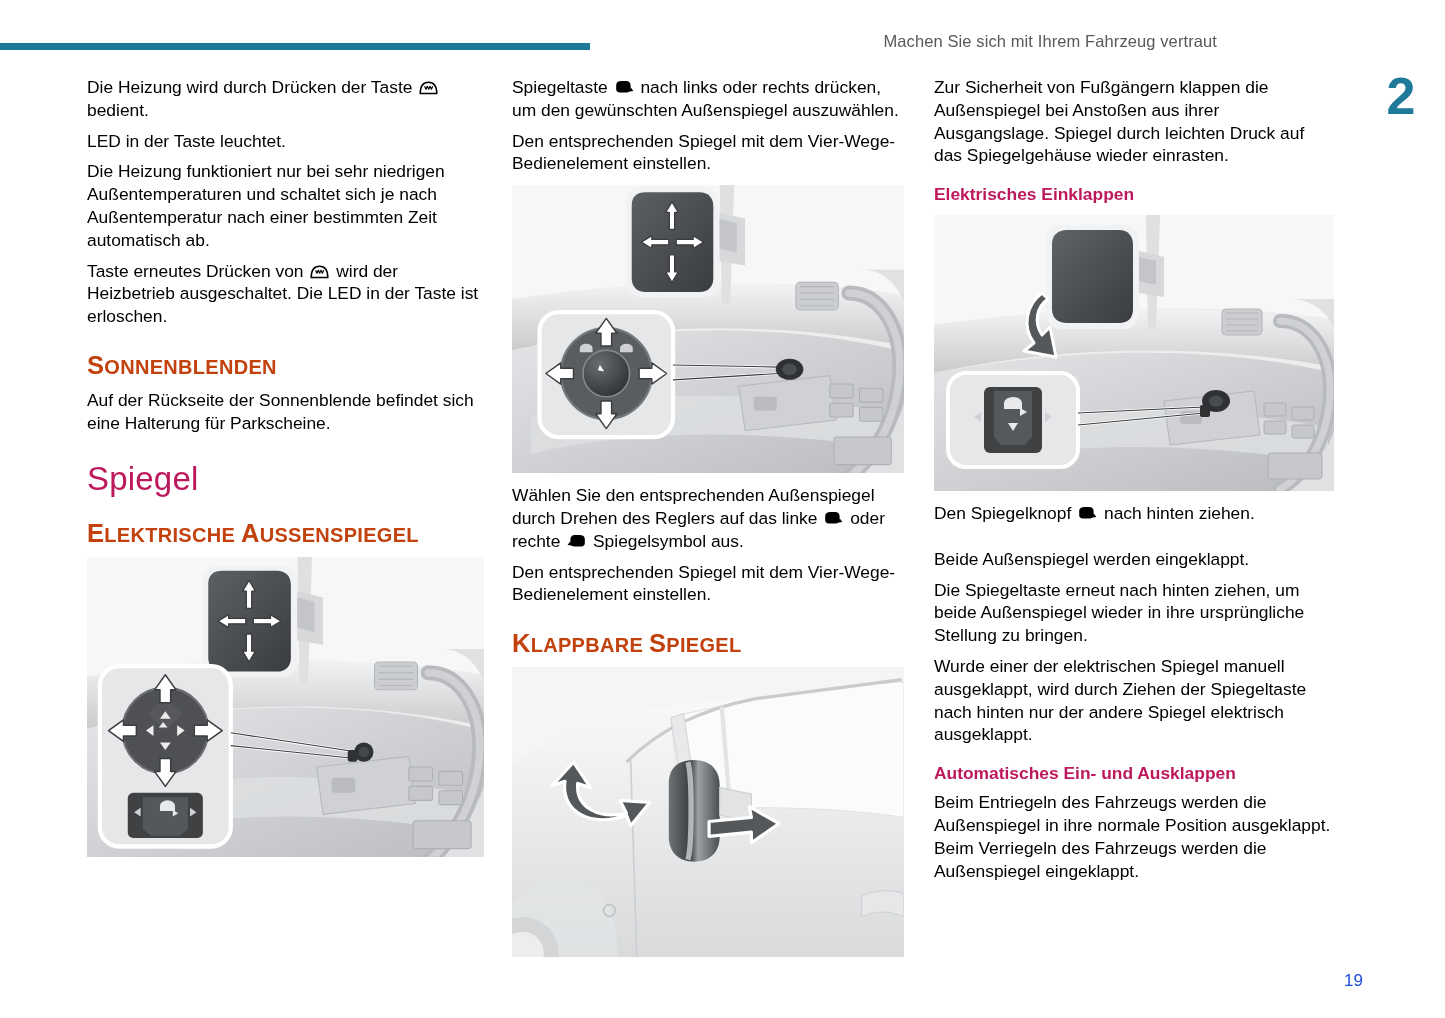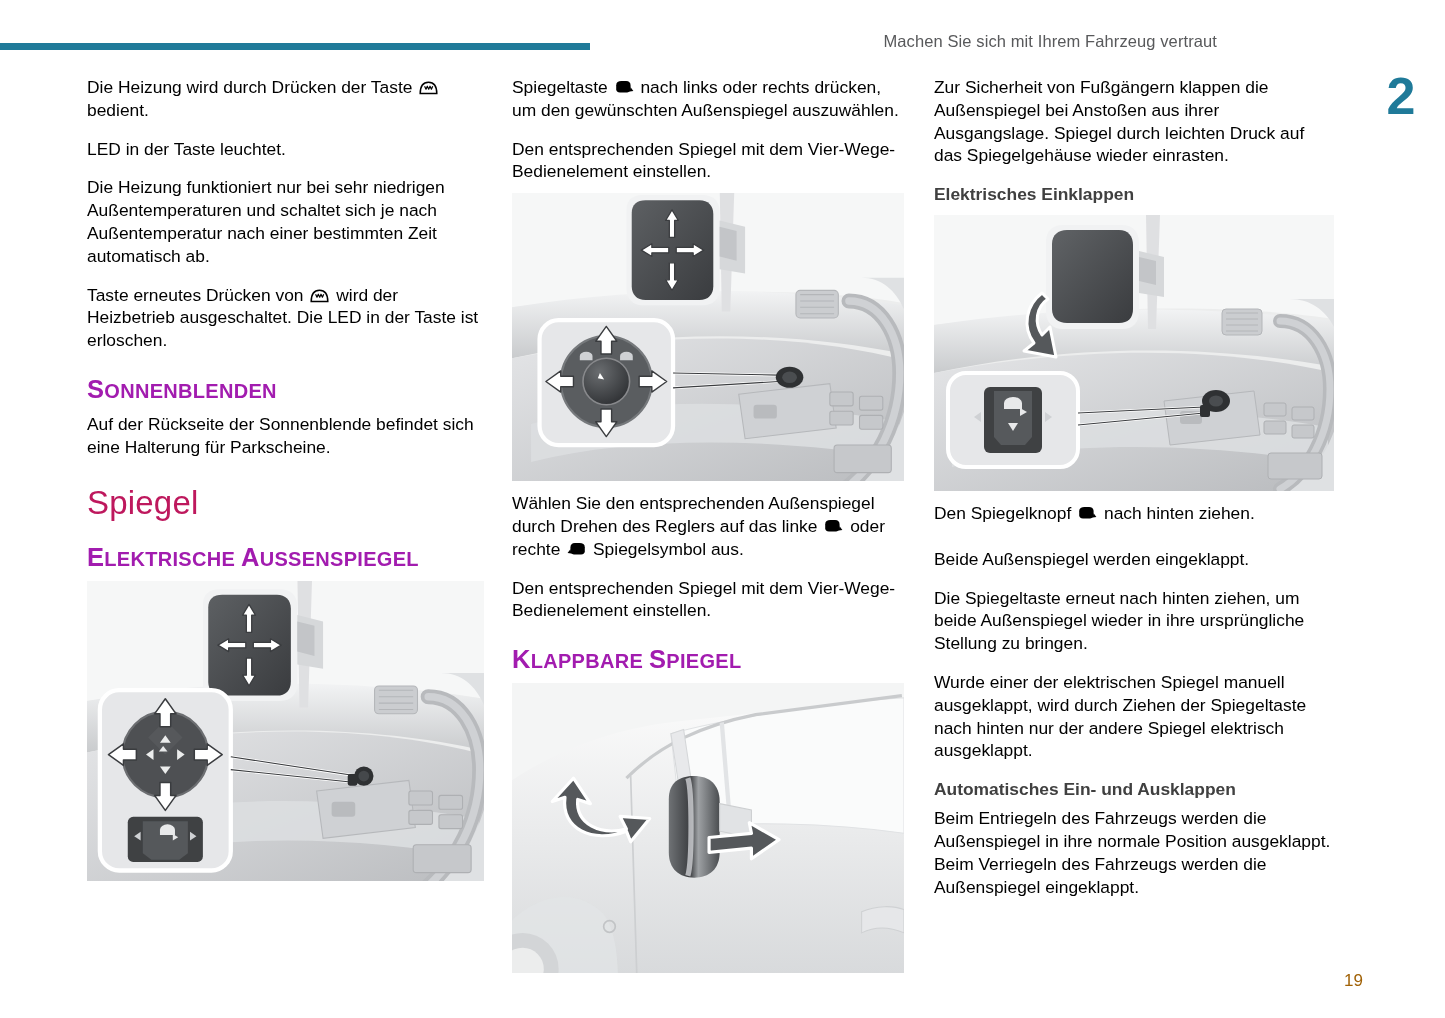--- a/index.html
+++ b/index.html
@@ -78,49 +78,49 @@
   .col-2 { left: 512px; width: 392px; }
   .col-3 { left: 934px; width: 400px; }
 
   
   p.body-text {
     margin: 0;
     font-size: 17.4px;
     line-height: 22.8px;
     color: #000;
   }
-  p.body-text + p.body-text { margin-top: 16px; }
+  p.body-text + p.body-text { margin-top: 8px; }
 
   .spacer-para { height: 22.8px; }
 
   h1.section-title {
     margin: 27px 0 11px 0;
     font-size: 33px;
     font-weight: normal;
     color: #be185d;
     line-height: 1.05;
     letter-spacing: .2px;
   }
 
   h2.sc-heading {
     margin: 23px 0 10px 0;
     font-weight: bold;
-    color: #a21caf;
+    color: #c2410c;
     line-height: 1.1;
     letter-spacing: .3px;
     font-size: 20px;
   }
   h2.sc-heading .cap { font-size: 25.5px; }
 
   h3.bold-heading {
     margin: 16px 0 7px 0;
     font-size: 17.4px;
     font-weight: bold;
     line-height: 22px;
-    color: #404040;
+    color: #be185d;
   }
 
   
   .icon-defrost {
     display: inline-block;
     width: 21px; height: 14px;
     vertical-align: -2px;
     margin: 0 1px;
   }
   .icon-mirror {
@@ -144,21 +144,21 @@
   .fig-cabin-2 { height: 288px; }
   .fig-body { height: 290px; }
   .fig-fold { height: 276px; }
 
   
   .page-number {
     position: absolute;
     right: 82px;
     bottom: 27px;
     font-size: 17px;
-    color: #a16207;
+    color: #1d4ed8;
     font-weight: normal;
   }
 </style>
 </head>
 <body>
 
 <div class="page-header">
   <div class="header-rule"></div>
   <div class="header-title">Machen Sie sich mit Ihrem Fahrzeug vertraut</div>
 </div>

